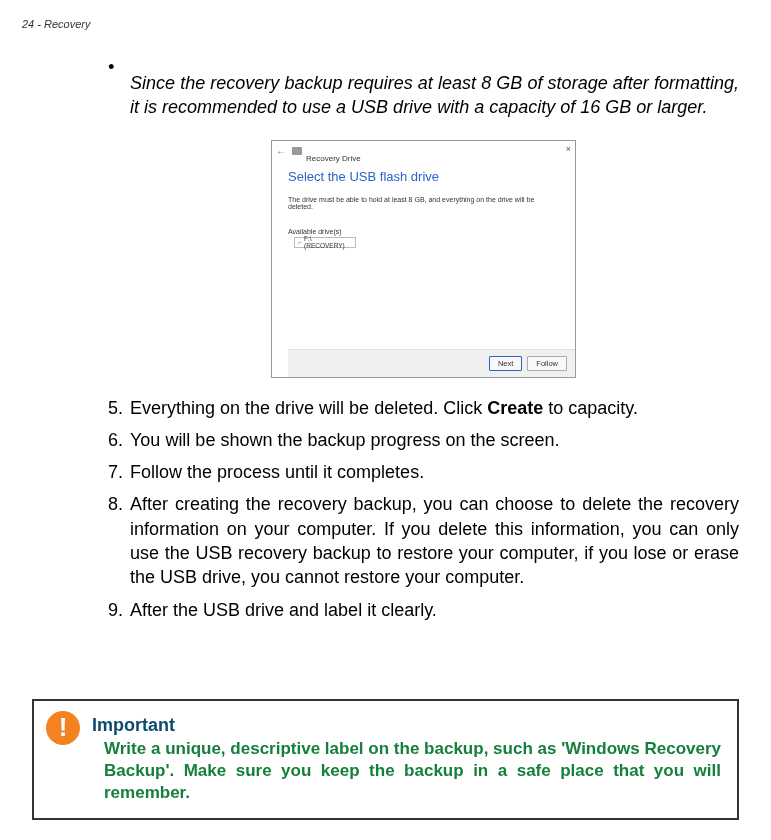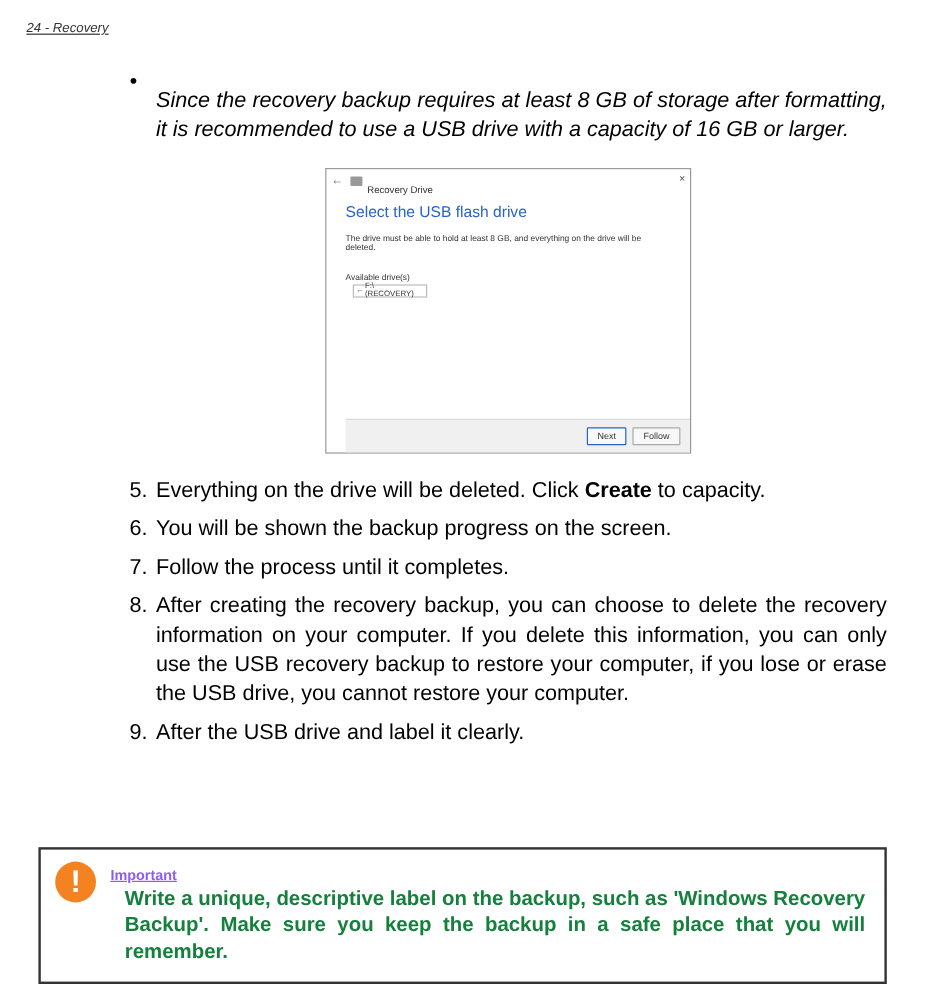--- a/index.html
+++ b/index.html
@@ -13,21 +13,20 @@
       height: 840px;
       background: #fff;
       color: #000;
       position: relative;
     }
     .page-header {
       font-size: 11px;
       font-style: italic;
       color: #333;
       padding: 18px 0 0 22px;
-      text-decoration: underline;
     }
     .content {
       padding: 25px 32px 0 108px;
     }
     .bullet-item {
       font-size: 18px;
       font-style: italic;
       line-height: 1.35;
       text-align: justify;
       display: flex;
@@ -178,25 +177,24 @@
       border-radius: 50%;
       background: #f58220;
       color: #fff;
       font-size: 26px;
       font-weight: bold;
       display: flex;
       align-items: center;
       justify-content: center;
     }
     .important-heading {
-      color: #8b5cf6;
-      font-size: 12px;
+      color: #0c4a6e;
+      font-size: 18px;
       font-weight: bold;
       margin-bottom: 2px;
-      text-decoration: underline;
     }
     .important-text {
       color: #15803d;
       font-size: 17px;
       font-weight: bold;
       text-align: justify;
       line-height: 1.3;
       margin-left: 12px;
     }
     .bold {

